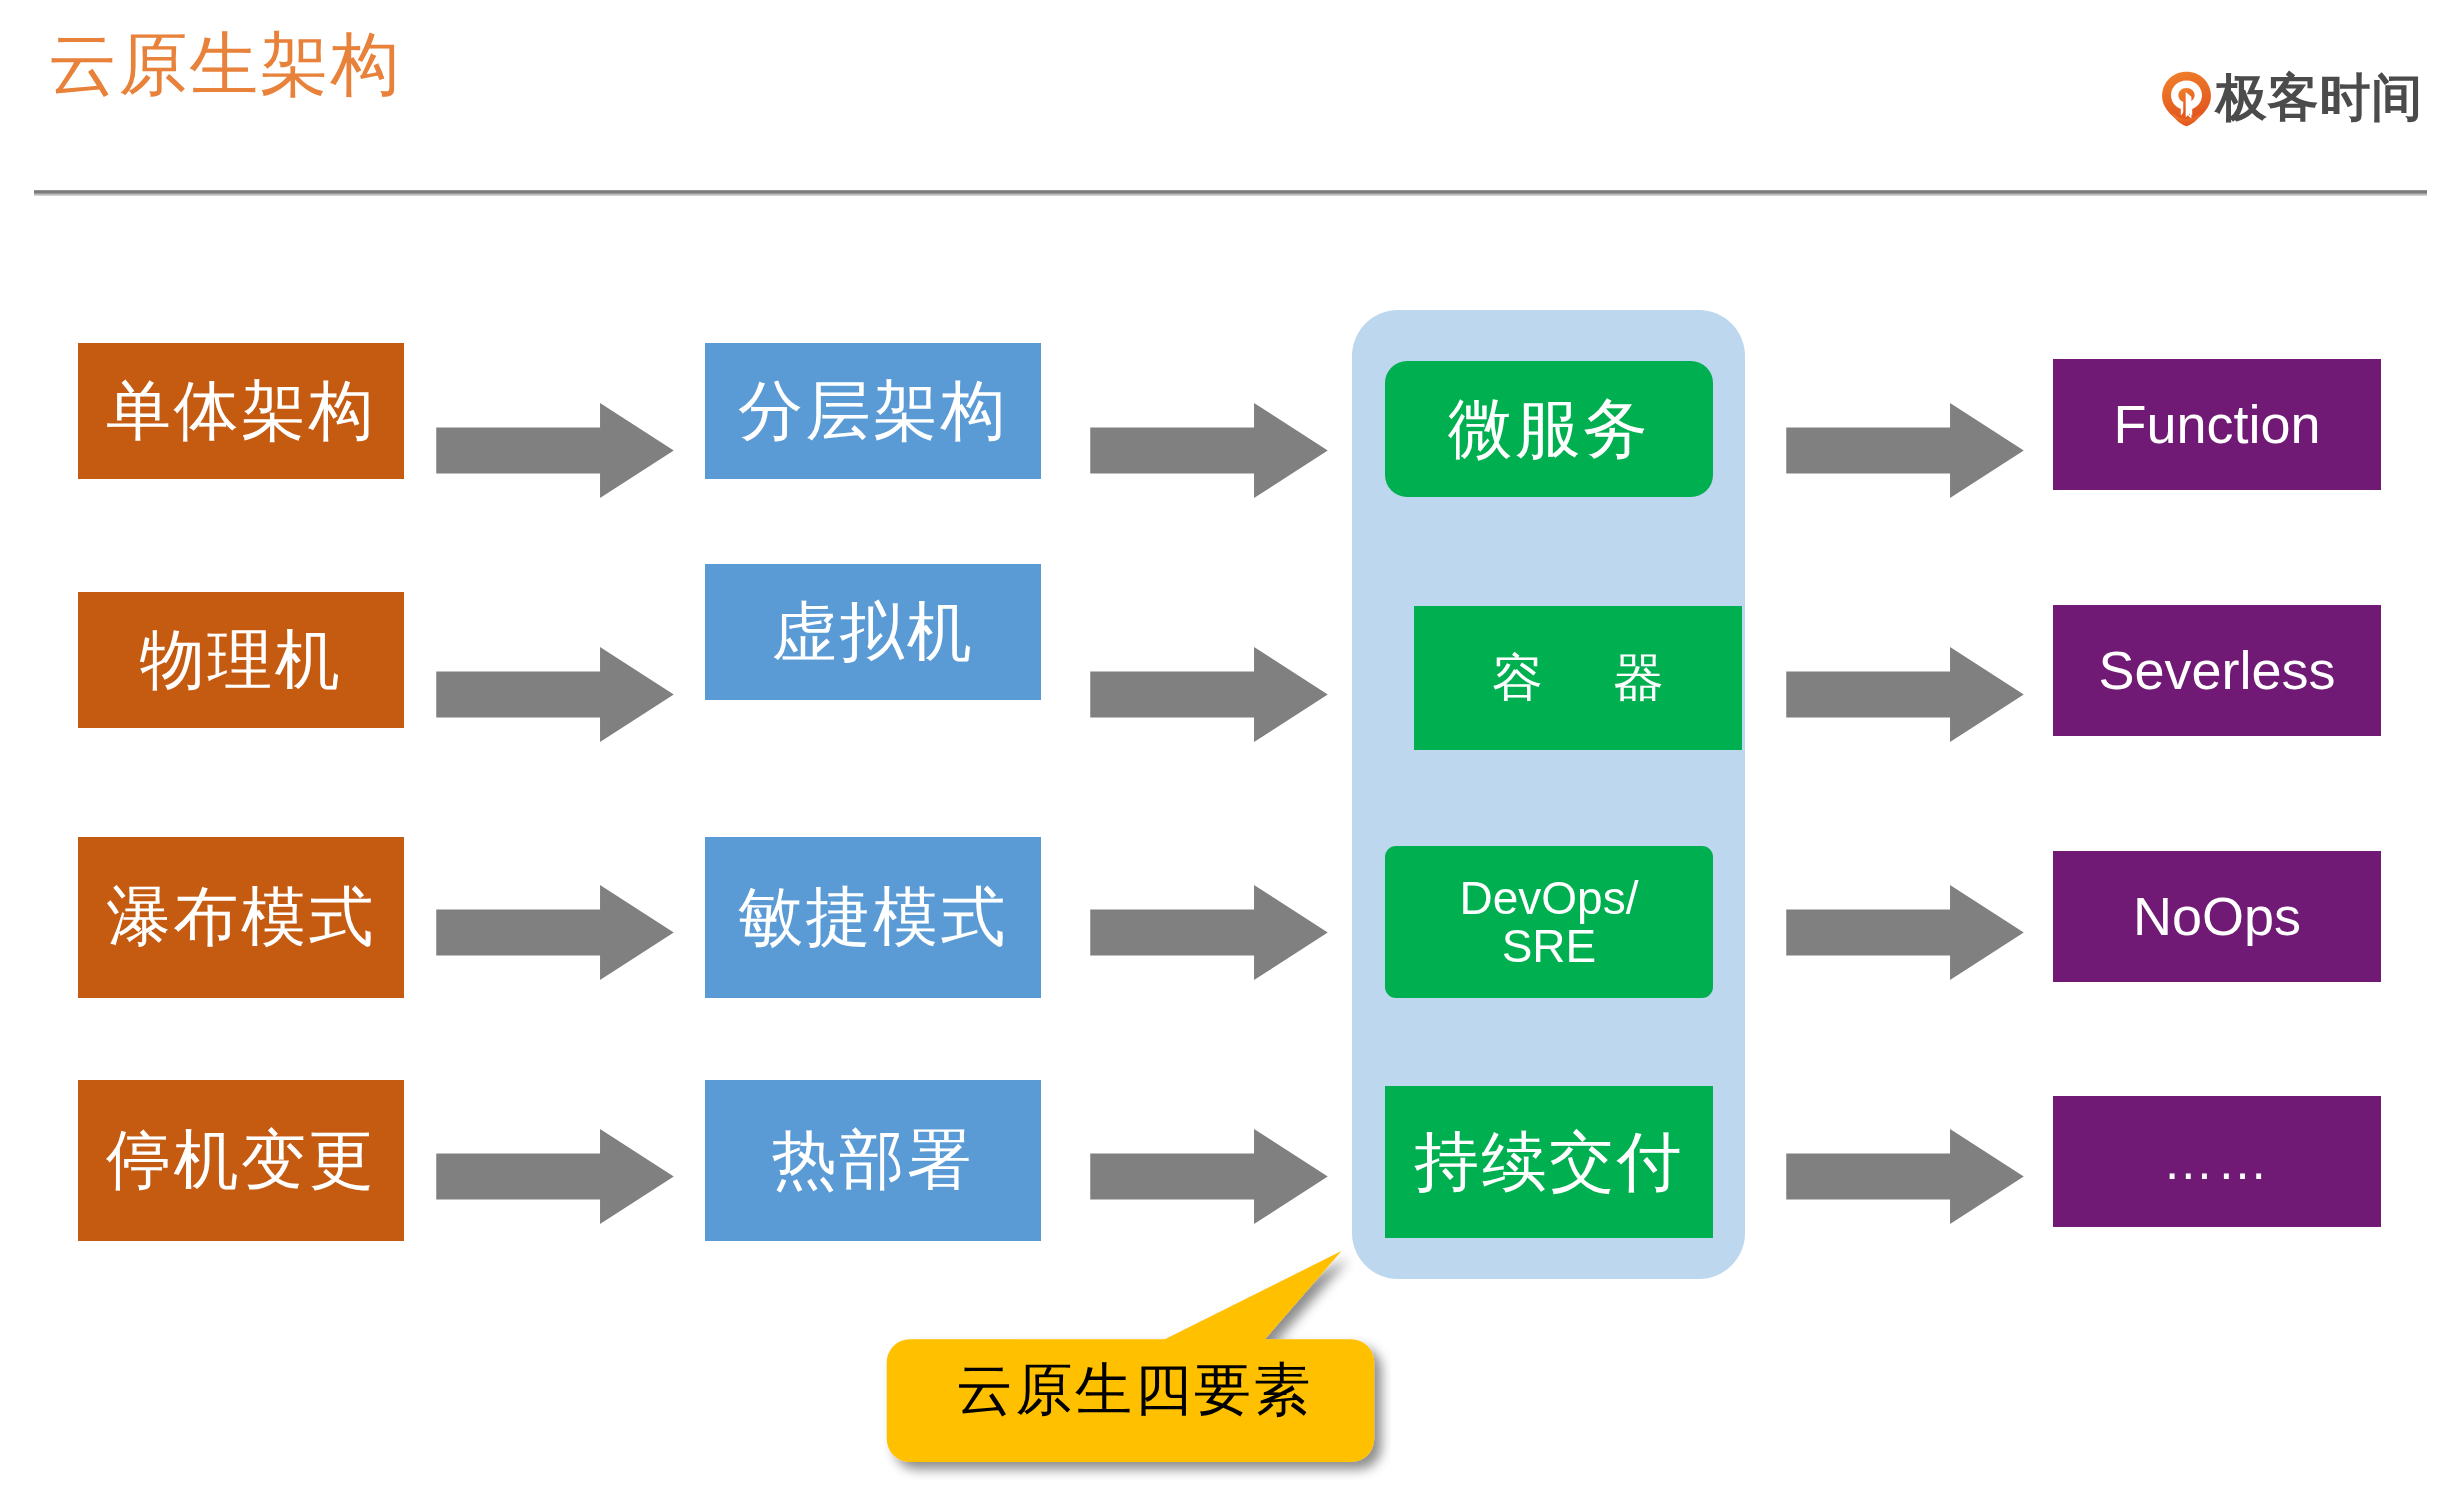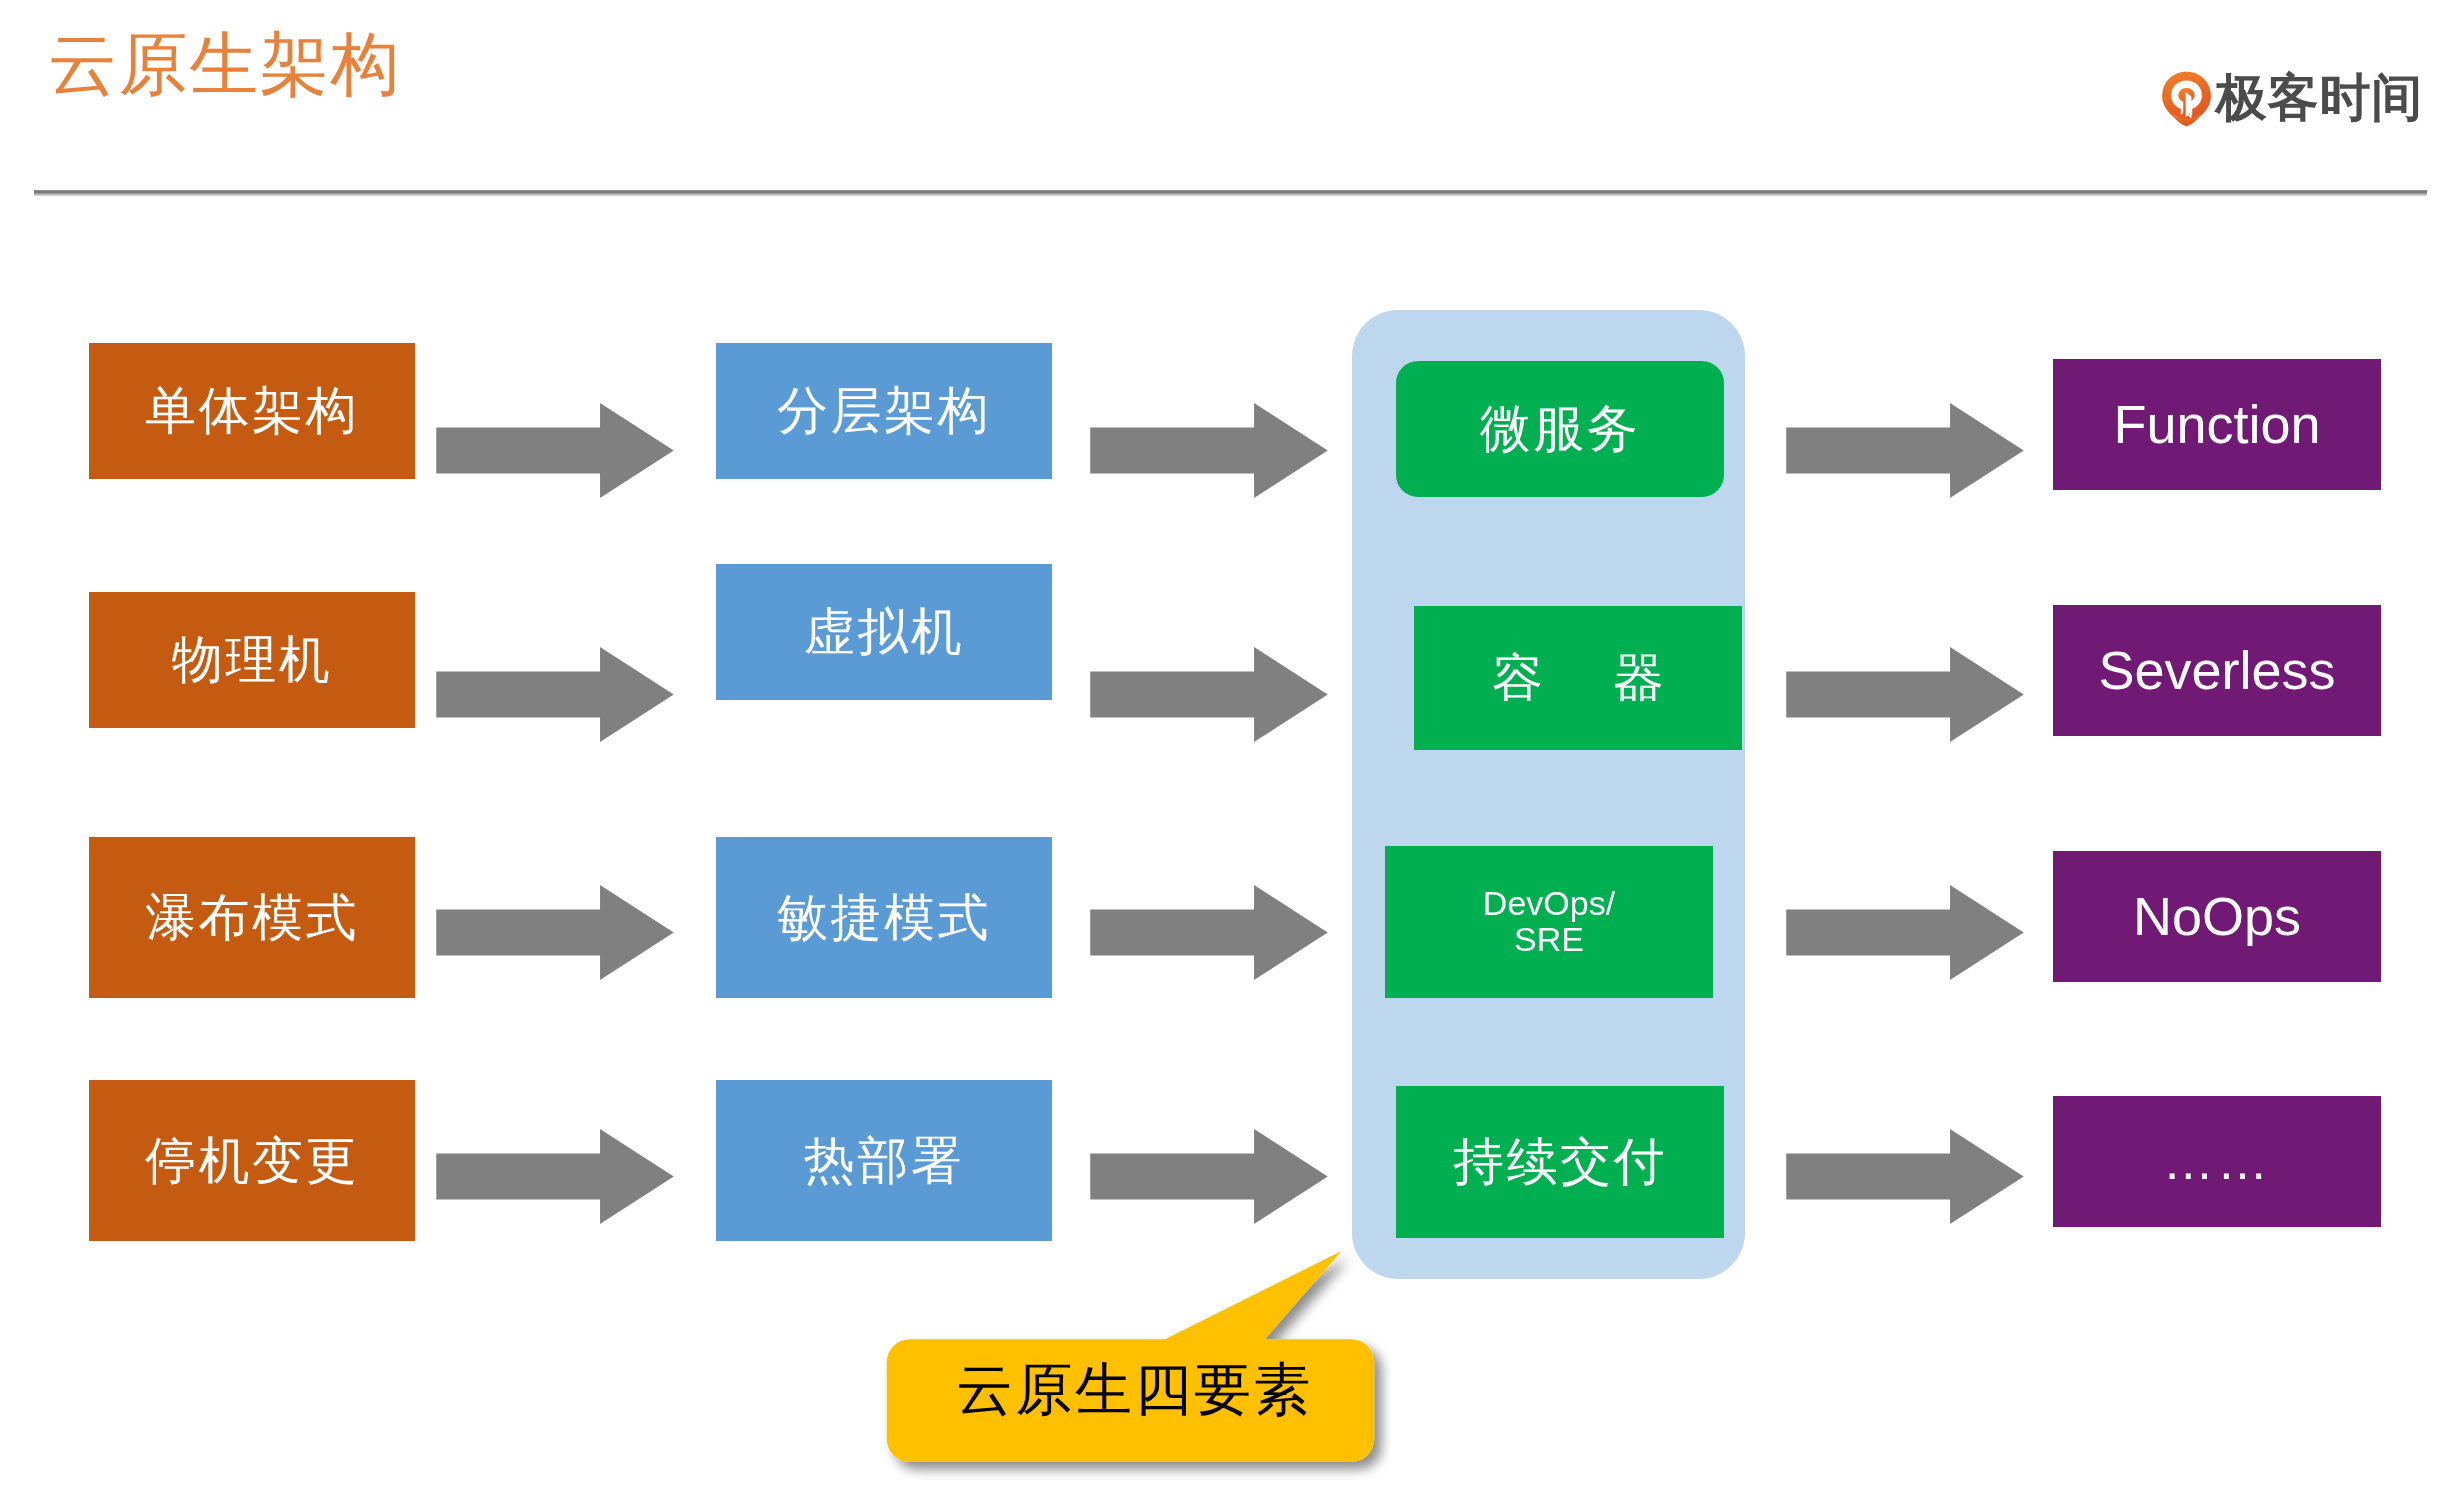--- a/index.html
+++ b/index.html
@@ -64,24 +64,24 @@
   .node {
     position: absolute;
     display: flex;
     align-items: center;
     justify-content: center;
     text-align: center;
     color: #ffffff;
     box-sizing: border-box;
     line-height: 1.12;
   }
-  .node.cn   { font-size: 51px; letter-spacing: 2.5px; margin-left: 11px; }
+  .node.cn   { font-size: 65px; letter-spacing: 2.5px; }
   .node.en   { font-size: 54px; letter-spacing: 0px; }
   .node.cn-wide { font-size: 51px; letter-spacing: 28px; text-indent: 28px; }
-  .node.two-line { font-size: 34px; line-height: 1.05; }
+  .node.two-line { font-size: 46px; line-height: 1.05; border-radius: 11px; }
   .node.dots { font-size: 51px; letter-spacing: 3.3px; }
 
   .col-a { background: #C55A11; }
   .col-b { background: #5B9BD5; }
   .col-c { background: #00B050; }
   .col-d { background: #701a75; }
 
   
   #cloud-native-group {
     position: absolute;

